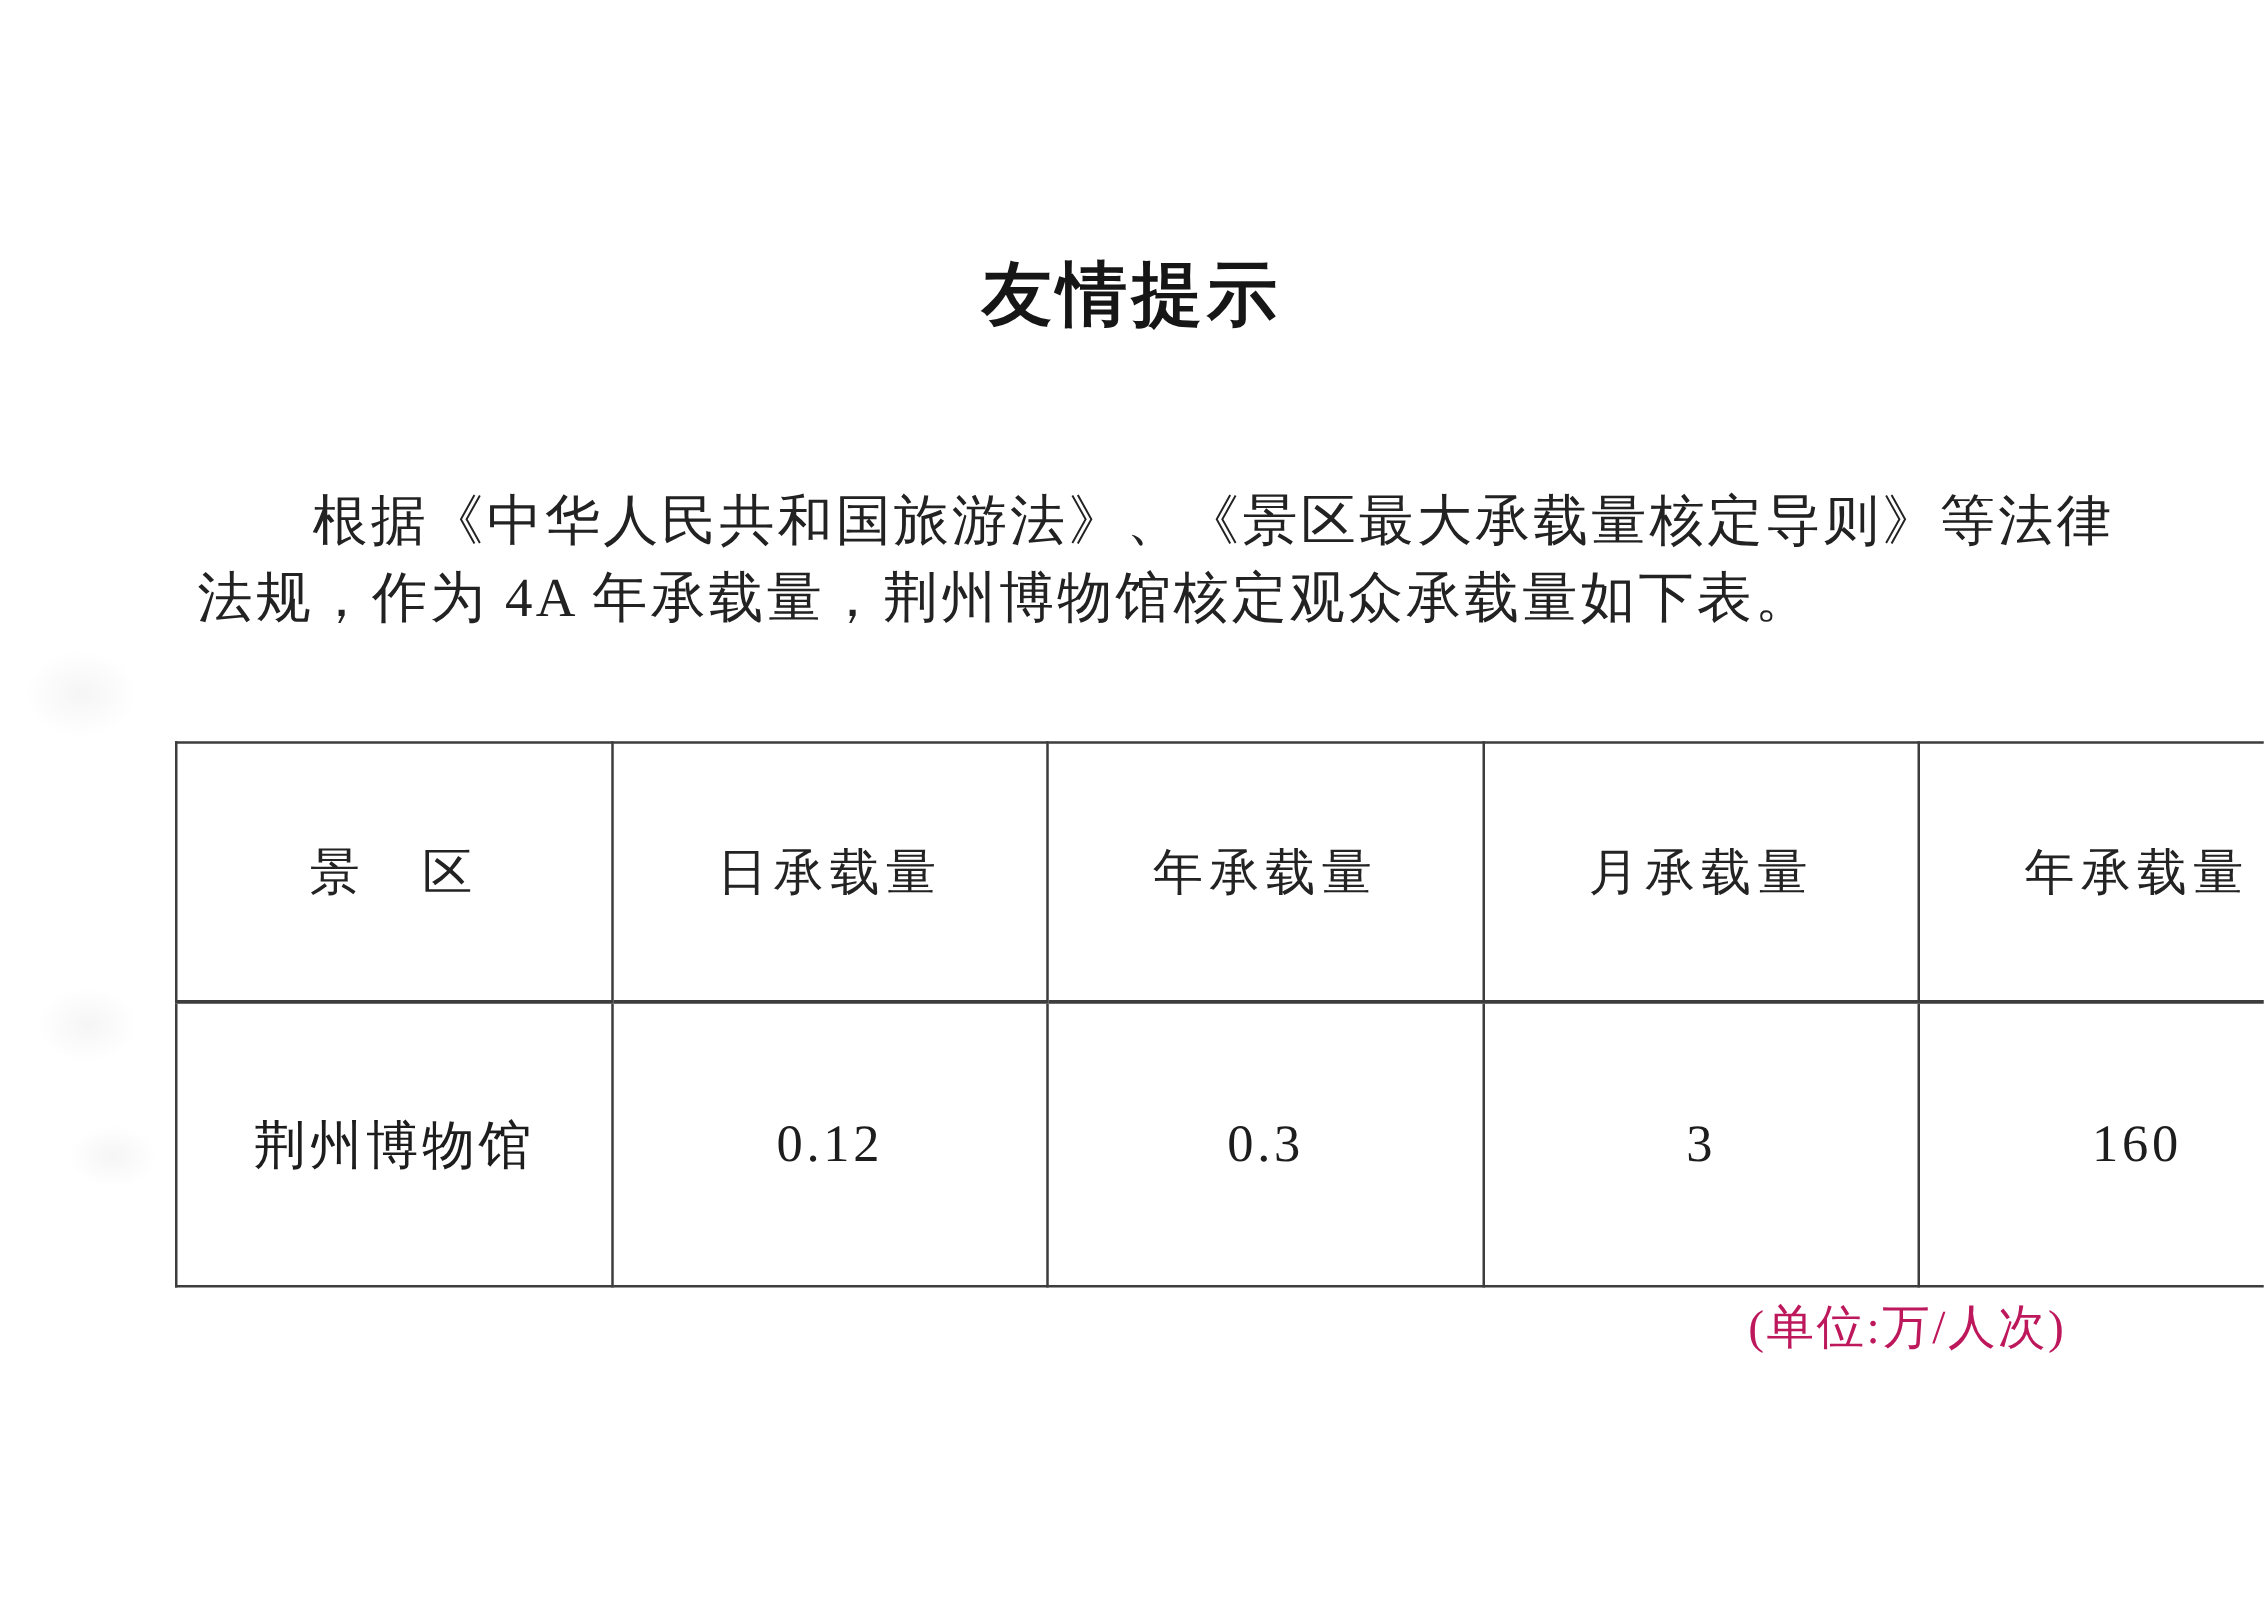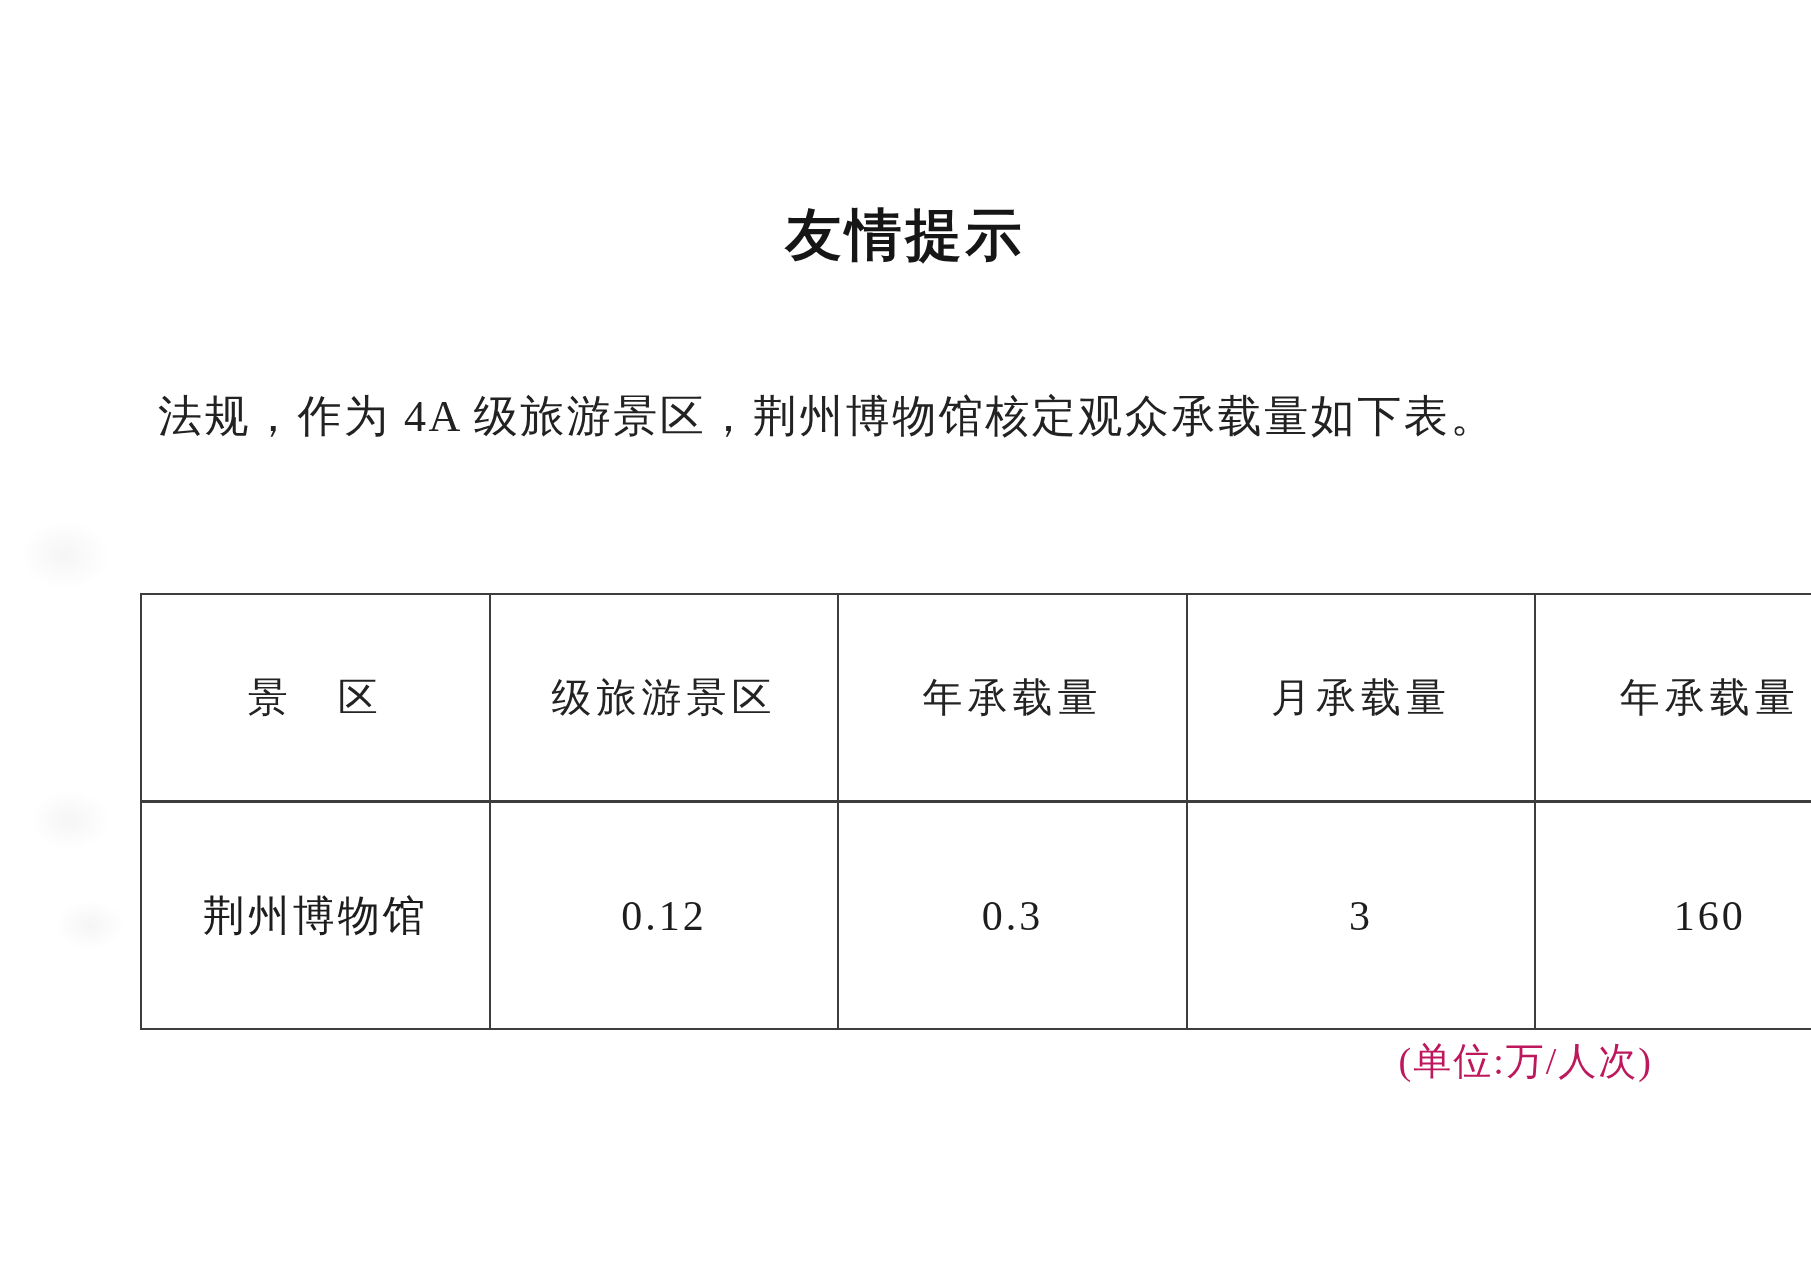--- a/index.html
+++ b/index.html
@@ -95,28 +95,29 @@
   .smudge.s3 { left: 55px;  top: 900px;  width: 70px;  height: 50px; }
 </style>
 </head>
 <body>
 
 <main>
 
   <h1 class="doc-title">友情提示</h1>
 
   <div class="paragraph">
-    <div class="line">法规，作为 4A 级旅游景区，荆州博物馆核定观众承载量如下表。</div>
+    <div class="line indent">根据《中华人民共和国旅游法》、《景区最大承载量核定导则》等法律</div>
+    <div class="line">法规，作为 4A 年承载量，荆州博物馆核定观众承载量如下表。</div>
   </div>
 
   <table class="capacity-table">
     <tbody>
       <tr class="header-row">
         <td>景　区</td>
-        <td>级旅游景区</td>
+        <td>日承载量</td>
         <td>年承载量</td>
         <td>月承载量</td>
         <td>年承载量</td>
       </tr>
       <tr class="data-row">
         <td>荆州博物馆</td>
         <td>0.12</td>
         <td>0.3</td>
         <td>3</td>
         <td>160</td>

